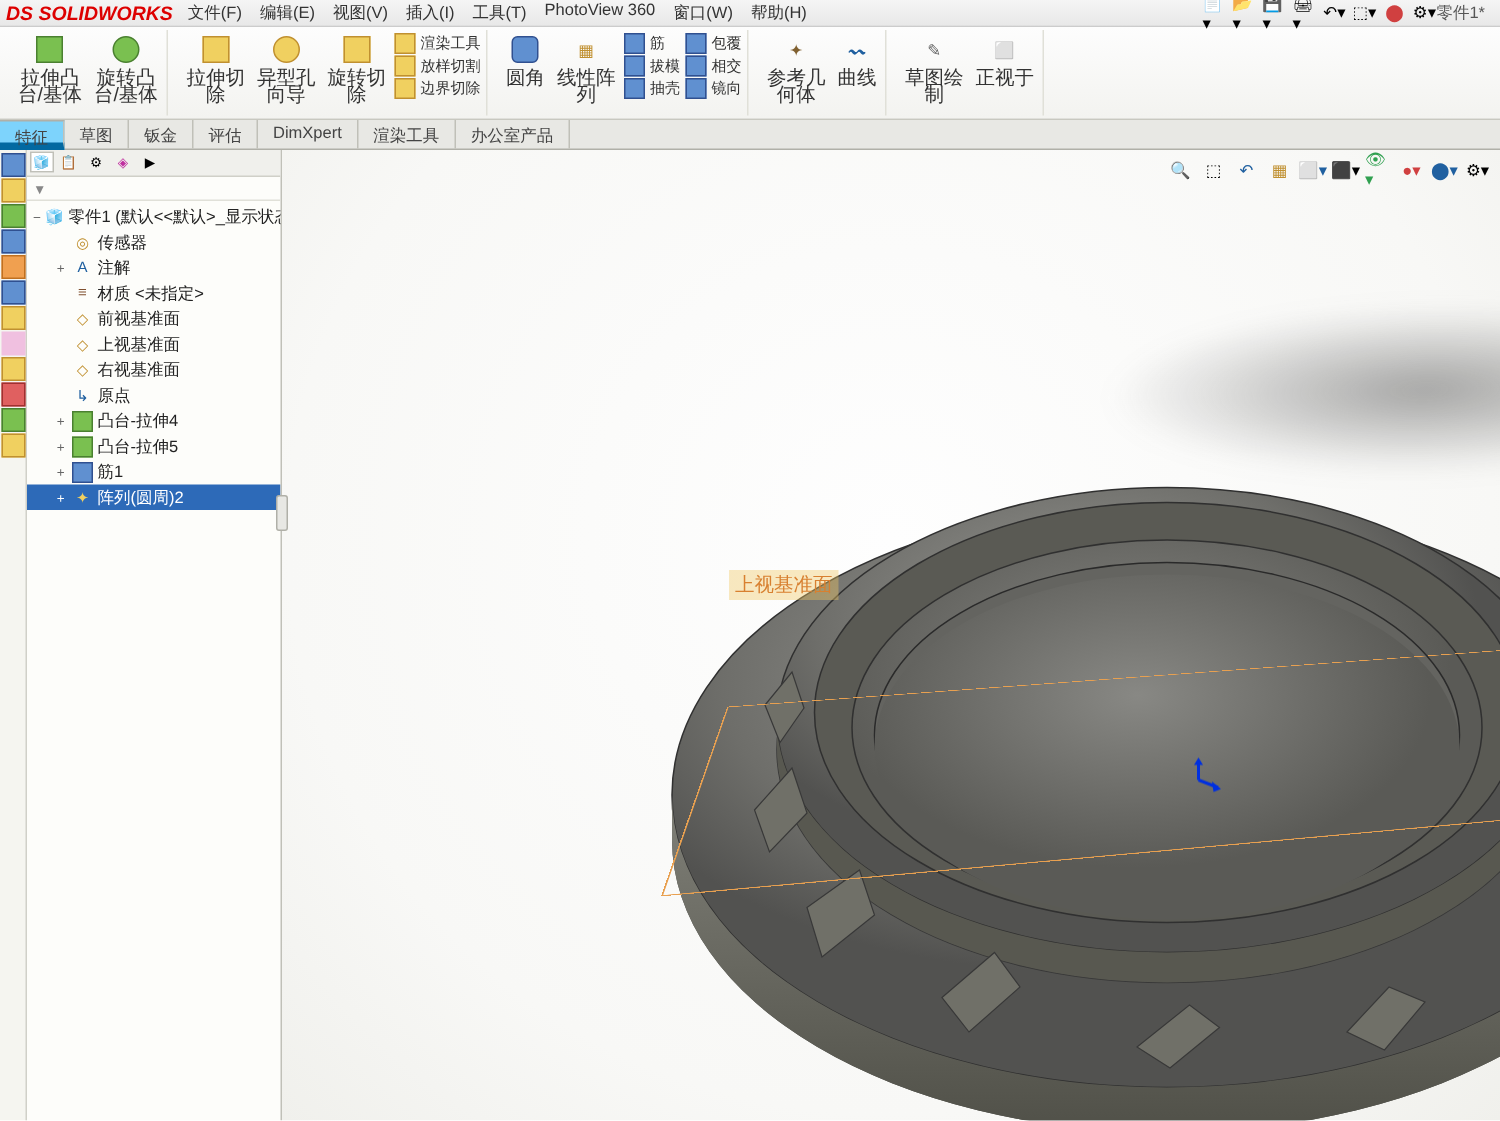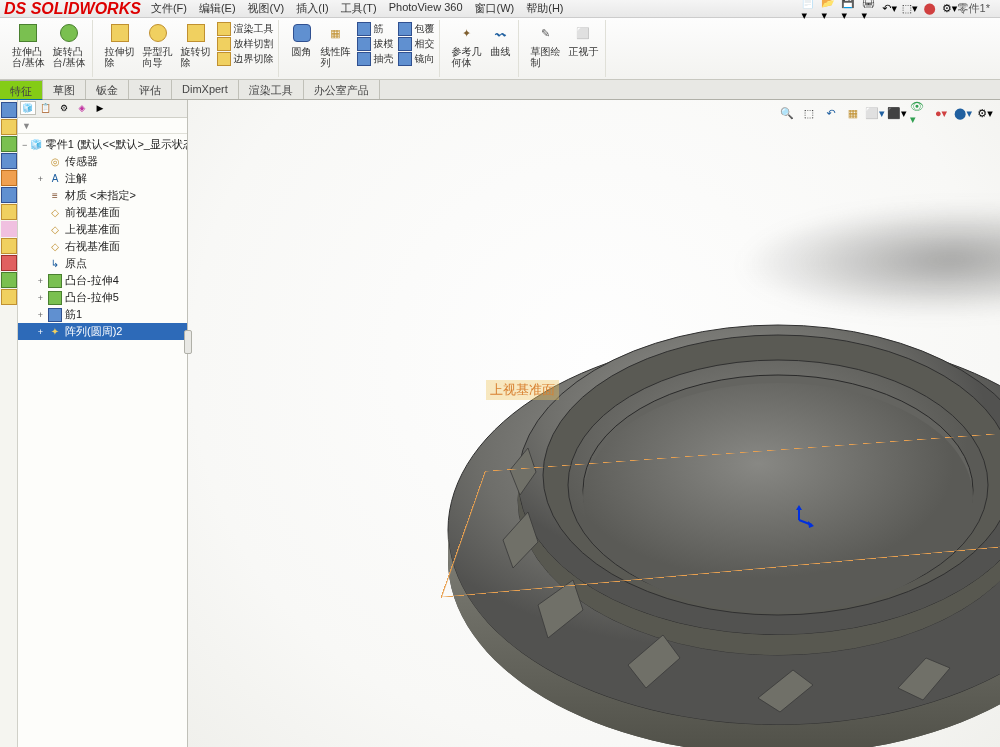--- a/index.html
+++ b/index.html
@@ -1,38 +1,38 @@
 <!DOCTYPE html>
 <html><head>
 <meta charset="utf-8">
 <style>
 * { box-sizing: border-box; margin: 0; padding: 0; font-family: "Microsoft YaHei", Arial, sans-serif; }
 body { width: 1000px; height: 747px; background: #fff; overflow: hidden; font-size: 11px; }
 .titlebar { height: 18px; background: linear-gradient(#f5f5f5,#e8e8e8); display: flex; align-items: center; padding: 0 4px; border-bottom: 1px solid #ccc; }
-.logo { color: #d00; font-weight: bold; font-style: italic; font-size: 16px; margin-right: 10px; }
+.logo { color: #d00; font-weight: bold; font-style: italic; font-size: 13px; margin-right: 10px; }
 .logo .ds { color: #d00; }
 .menubar { flex: 1; display: flex; gap: 12px; font-size: 11px; color: #333; }
 .menubar span { cursor: pointer; }
 .qat { display: flex; gap: 4px; align-items: center; margin-left: 8px; }
 .qat-ic { width: 16px; height: 16px; display: inline-flex; align-items: center; justify-content: center; font-size: 11px; }
 .doc-title { margin-left: auto; color: #555; font-size: 11px; padding-right: 6px; }
 
 .ribbon { height: 62px; background: linear-gradient(#fdfdfd,#f3f3f0); border-bottom: 1px solid #c8c8c0; display: flex; padding: 2px 6px; gap: 6px; }
 .rgroup { display: flex; flex-direction: column; align-items: center; padding: 2px 4px; border-right: 1px solid #e0e0d8; }
 .rgroup.row { flex-direction: row; gap: 4px; align-items: flex-start; }
 .ritem { display: flex; flex-direction: column; align-items: center; gap: 2px; cursor: pointer; padding: 0 2px; }
 .ritem .ic { width: 22px; height: 22px; display: flex; align-items: center; justify-content: center; }
-.ritem .lbl { font-size: 10px; color: #333; line-height: 11px; white-space: pre; }
+.ritem .lbl { font-size: 13px; color: #333; text-align: center; line-height: 11px; white-space: pre; }
 .rlist { display: flex; flex-direction: column; gap: 1px; font-size: 10px; color: #333; }
 .rlist div { display: flex; align-items: center; gap: 3px; cursor: pointer; }
 .rlist .sm-ic { width: 14px; height: 14px; display: inline-flex; align-items: center; justify-content: center; }
 
 .tabstrip { height: 20px; background: #e8e8e4; border-bottom: 1px solid #b0b0a8; display: flex; font-size: 11px; }
 .tab { padding: 3px 10px; border-right: 1px solid #c0c0b8; cursor: pointer; color: #444; }
-.tab.active { background: #84cc16; border-top: 1px solid #b0b0a8; border-bottom: 1px solid #0369a1; margin-bottom: -1px; }
+.tab.active { background: #7dd3fc; border-top: 1px solid #b0b0a8; border-bottom: 5px solid #0369a1; margin-bottom: -1px; }
 
 .mainarea { display: flex; height: 647px; }
 .sidebar { width: 188px; background: #fdfdfa; border-right: 1px solid #c0c0b8; display: flex; }
 .sidetabs { width: 18px; background: #f5f5f0; border-right: 1px solid #d0d0c8; display: flex; flex-direction: column; gap: 1px; padding-top: 2px; }
 .stab { width: 16px; height: 16px; margin: 0 1px; cursor: pointer; display: flex; align-items: center; justify-content: center; font-size: 10px; }
 .treewrap { flex: 1; overflow: hidden; }
 .treetabs { height: 18px; background: #f0f0ec; border-bottom: 1px solid #d0d0c8; display: flex; gap: 2px; padding: 1px 2px; }
 .ttab { width: 16px; height: 14px; cursor: pointer; display: flex; align-items: center; justify-content: center; font-size: 9px; }
 .filterbar { height: 16px; border-bottom: 1px solid #e0e0d8; display: flex; align-items: center; padding: 0 4px; }
 .tree { padding: 2px 0; font-size: 11px; color: #222; }

